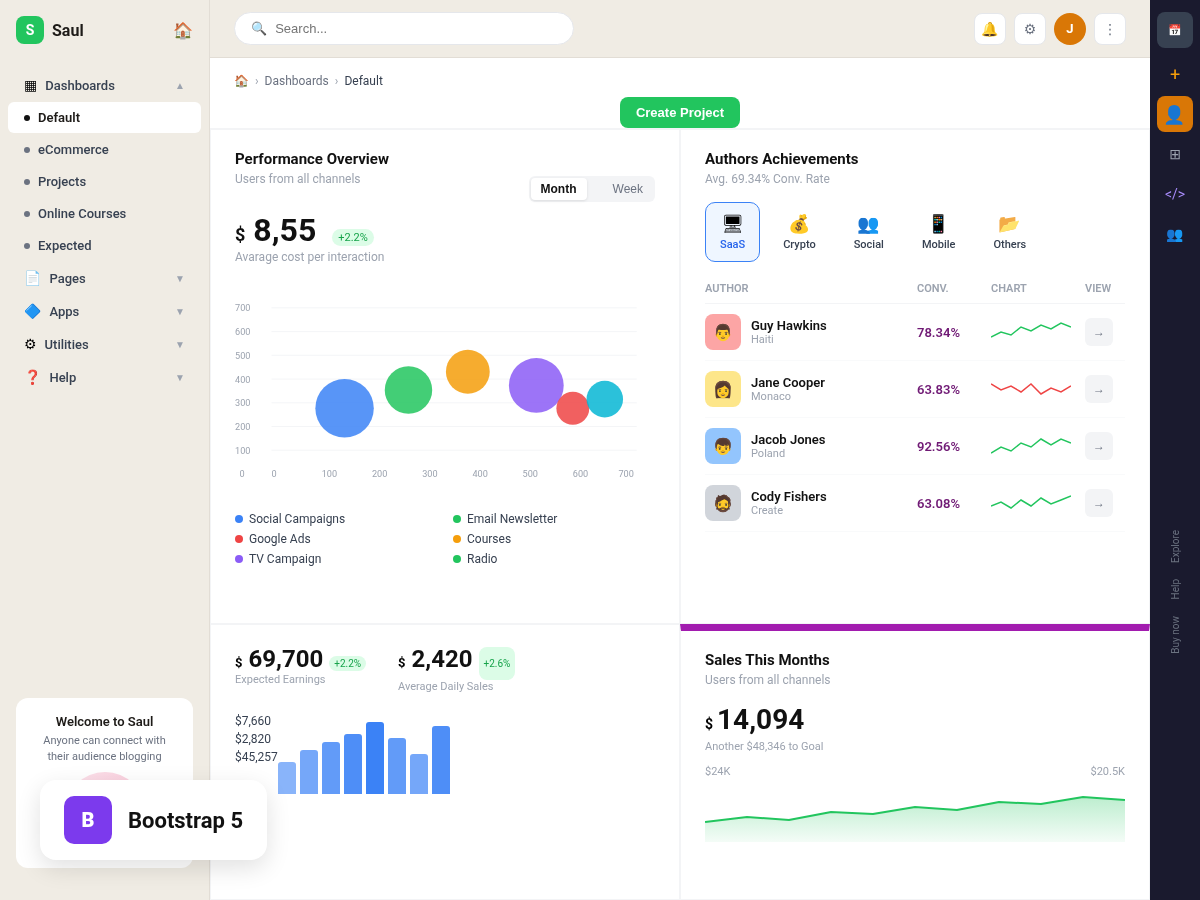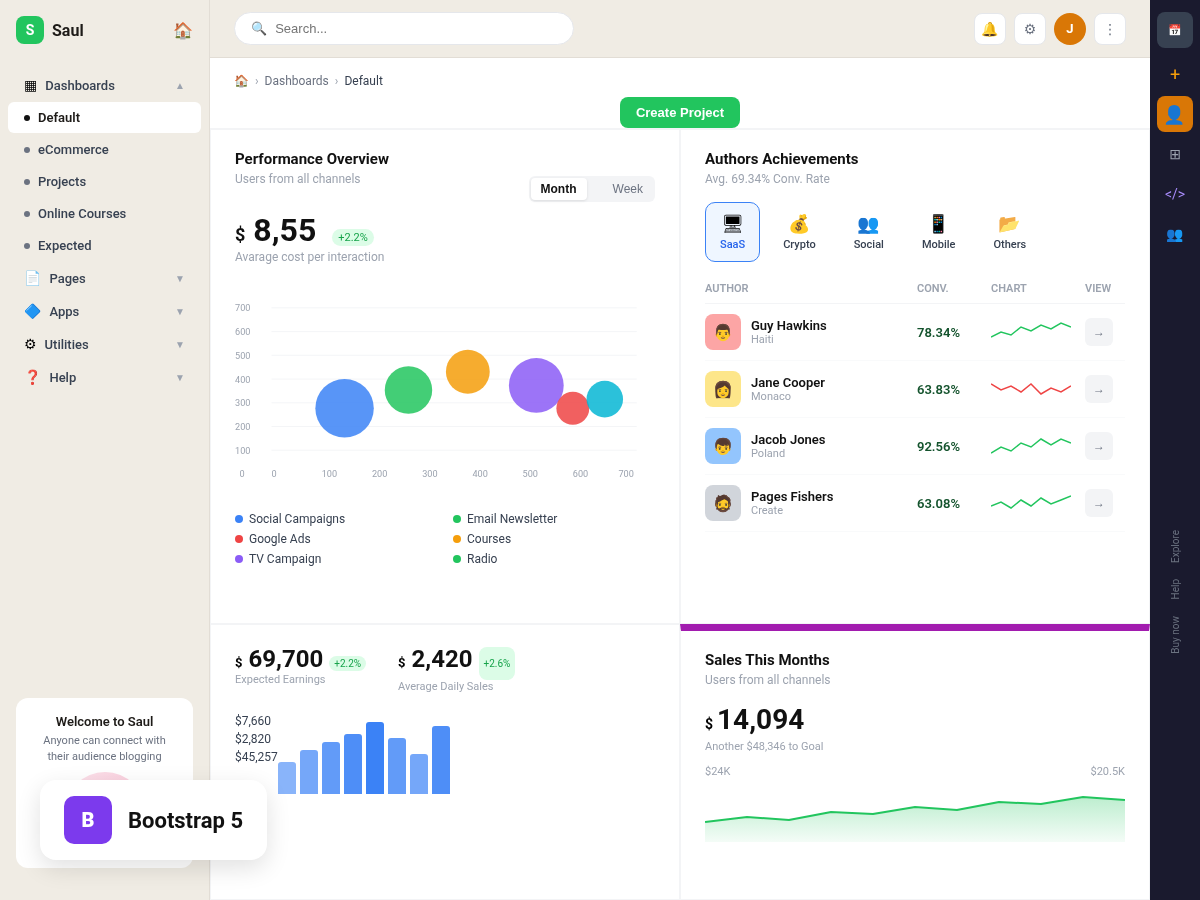--- a/index.html
+++ b/index.html
@@ -82,21 +82,21 @@
 
     
     .authors-table { width: 100%; }
     .authors-table-header { display: grid; grid-template-columns: 1fr 80px 100px; gap: 8px; padding: 4px 0 8px; border-bottom: 1px solid #f3f4f6; }
     .table-header-cell { font-size: 11px; color: #9ca3af; font-weight: 600; text-transform: uppercase; }
     .author-row { display: grid; grid-template-columns: 1fr 80px 100px; gap: 8px; padding: 10px 0; border-bottom: 1px solid #f9fafb; align-items: center; }
     .author-info { display: flex; align-items: center; gap: 10px; }
     .author-avatar { width: 36px; height: 36px; border-radius: 8px; object-fit: cover; display: flex; align-items: center; justify-content: center; font-size: 16px; }
     .author-name { font-size: 13px; font-weight: 600; color: #111; }
     .author-country { font-size: 11px; color: #9ca3af; }
-    .conv-rate { font-size: 13px; font-weight: 600; color: #14532d; }
+    .conv-rate { font-size: 13px; font-weight: 600; color: #701a75; }
     .mini-chart { height: 30px; display: flex; align-items: center; }
     .view-btn { width: 28px; height: 28px; border-radius: 6px; background: #f3f4f6; display: flex; align-items: center; justify-content: center; cursor: pointer; font-size: 12px; color: #6b7280; border: none; }
 
     
     .bootstrap-badge { position: absolute; bottom: 40px; left: 40px; background: white; border-radius: 16px; padding: 16px 24px; display: flex; align-items: center; gap: 16px; box-shadow: 0 8px 24px rgba(0,0,0,0.12); z-index: 10; }
     .bs-icon { width: 48px; height: 48px; background: #7c3aed; border-radius: 10px; display: flex; align-items: center; justify-content: center; color: white; font-weight: 900; font-size: 20px; }
     .bs-label { font-size: 22px; font-weight: 700; color: #111; }
 
     .two-col { display: grid; grid-template-columns: 1fr 1fr; }
   </style>
@@ -387,21 +387,21 @@
                 <polyline points="0,22 10,16 20,20 30,12 40,16 50,8 60,14 70,8 80,12" fill="none" stroke="#22c55e" stroke-width="1.5"></polyline>
               </svg>
             </div>
             <button class="view-btn">→</button>
           </div>
 
           <div class="author-row" style="display:grid;grid-template-columns:1fr 70px 90px 40px;gap:4px;padding:10px 0;border-bottom:1px solid #f9fafb;align-items:center;">
             <div class="author-info">
               <div class="author-avatar" style="background:#d1d5db;">🧔</div>
               <div>
-                <div class="author-name">Pages Fishers</div>
+                <div class="author-name">Cody Fishers</div>
                 <div class="author-country">Create</div>
               </div>
             </div>
             <span class="conv-rate">63.08%</span>
             <div class="mini-chart">
               <svg viewBox="0 0 80 30" width="80" height="30">
                 <polyline points="0,18 10,14 20,20 30,12 40,18 50,10 60,16 70,12 80,8" fill="none" stroke="#22c55e" stroke-width="1.5"></polyline>
               </svg>
             </div>
             <button class="view-btn">→</button>

